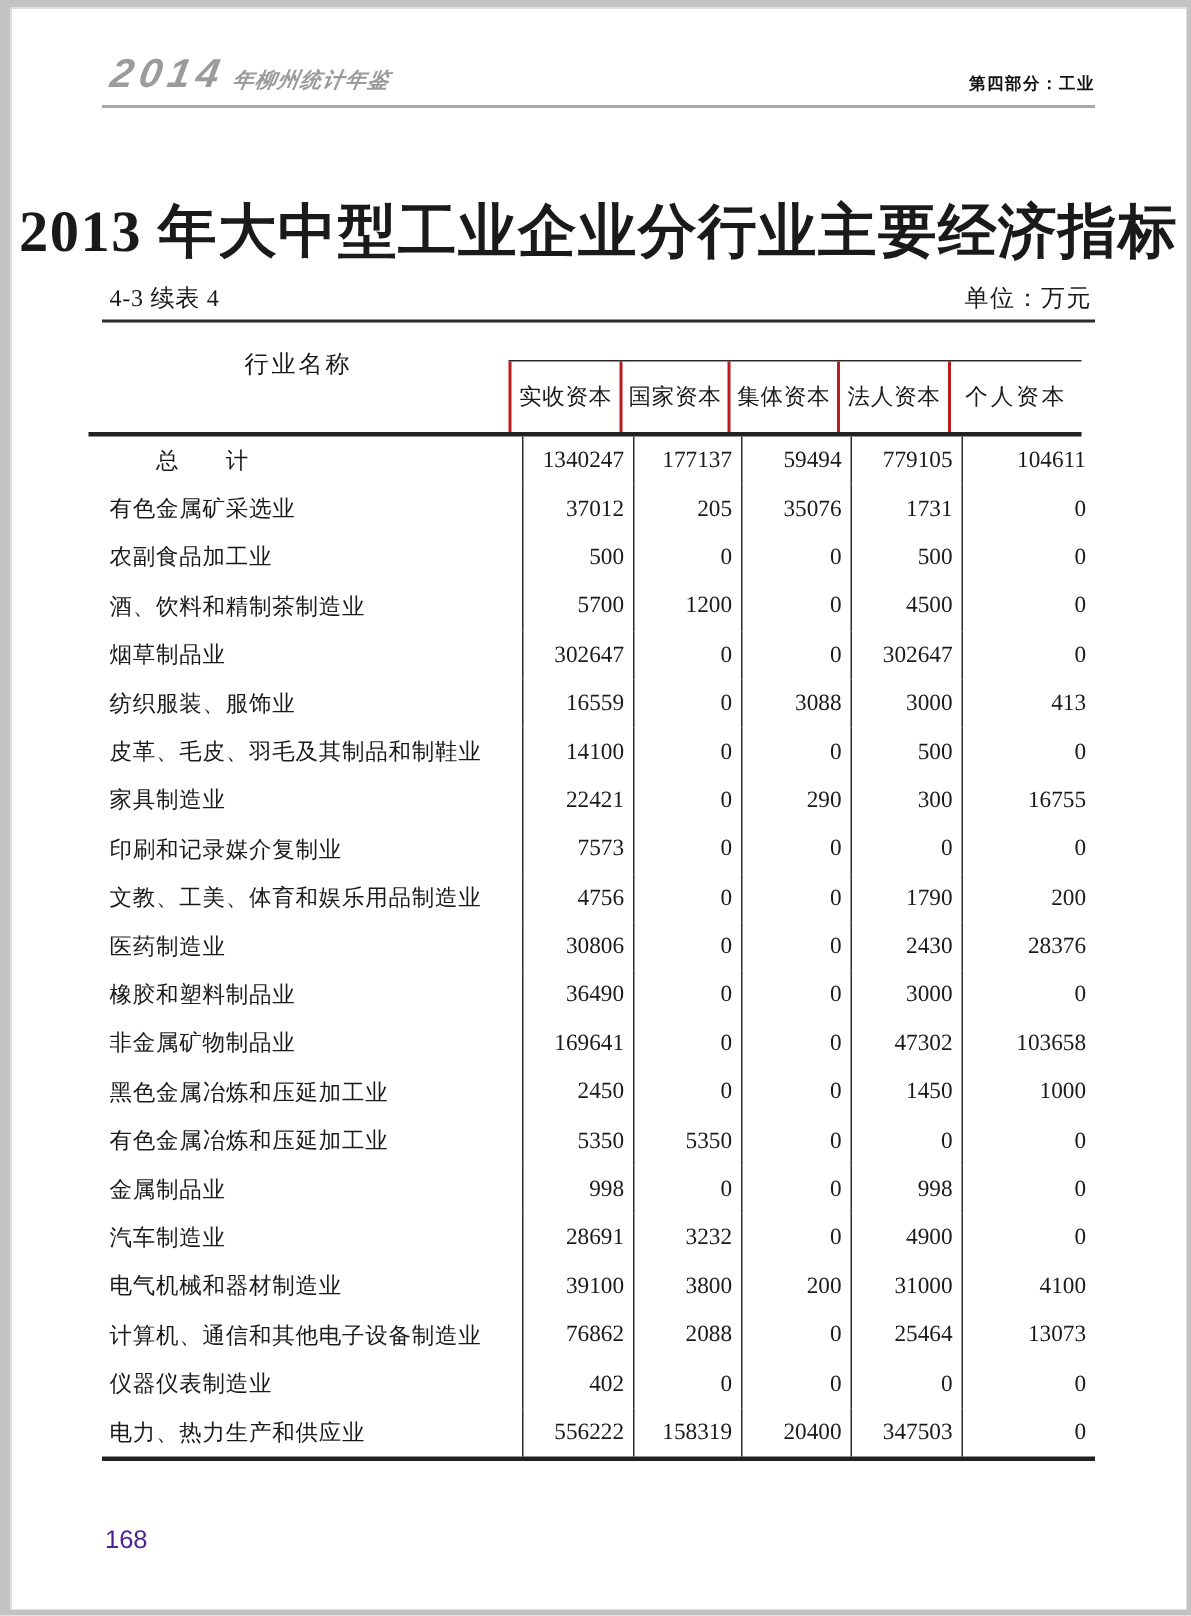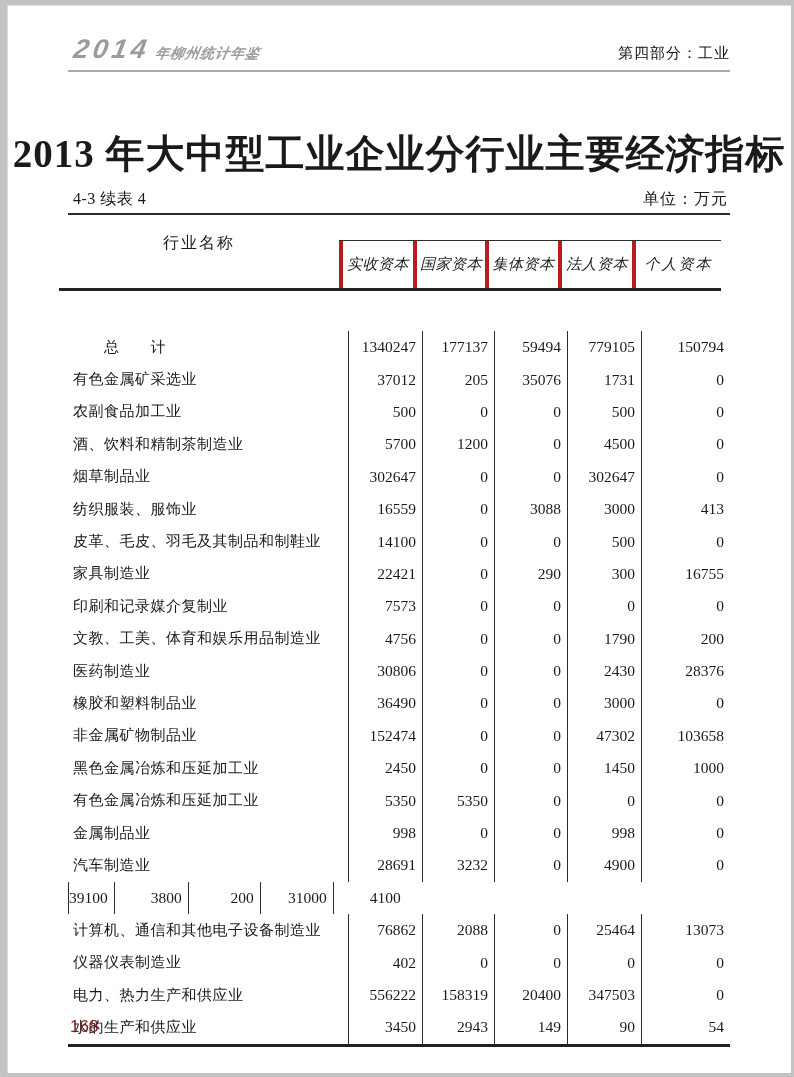--- a/index.html
+++ b/index.html
@@ -31,21 +31,21 @@
     font-family: "Liberation Sans", "DejaVu Sans", sans-serif;
     font-style: italic; font-weight: bold;
     color: #9b9b9b;
     transform: skewX(-10deg);
     white-space: nowrap;
     margin-left: 6px;
   }
   .logo .logo-year { font-size: 27px; letter-spacing: 4px; }
   .logo .logo-suffix { font-size: 14px; letter-spacing: 1px; margin-left: 6px; }
   .section-label {
-    font-size: 15px; font-weight: normal; color: #111;
+    font-size: 11px; font-weight: bold; color: #111;
     letter-spacing: 1px;
     padding-bottom: 2px;
   }
   
   .doc-title {
     position: absolute;
     left: 0; top: 122px; width: 100%;
     text-align: center;
     font-size: 39px; font-weight: bold;
     letter-spacing: 1px;
@@ -76,37 +76,35 @@
     padding-bottom: 16px; box-sizing: border-box;
     font-size: 16px; letter-spacing: 2px;
   }
   .num-heads {
     position: absolute; left: 280px; top: 25px; width: 382px; height: 48px;
     border-top: 1px solid #2b2b2b;
     display: flex;
     box-sizing: border-box;
   }
   .num-head {
-    border-left: 4px solid #b91c1c;
+    border-left: 2px solid #b91c1c;
     box-sizing: border-box;
     display: flex; align-items: center; justify-content: center;
     font-size: 15px;
     letter-spacing: 0.5px;
-    font-style: italic;
   }
   .num-head:nth-child(1) { width: 74px; }
   .num-head:nth-child(2) { width: 72px; }
   .num-head:nth-child(3) { width: 73px; }
   .num-head:nth-child(4) { width: 74px; }
   .num-head:nth-child(5) { width: 89px; letter-spacing: 2px; }
   .tbl-body {
     position: absolute;
     left: 61px; top: 286px; width: 662px;
     border-bottom: 3px solid #222;
-    margin-top: 40px;
   }
   .row { display: flex; height: 32.4px; align-items: center; }
   .cell-name {
     width: 280px; box-sizing: border-box;
     padding-left: 5px;
     font-size: 15px; letter-spacing: 0.5px;
     white-space: nowrap; overflow: hidden;
   }
   .cell-val {
     box-sizing: border-box;
@@ -119,21 +117,21 @@
   .cell-val:nth-child(2) { width: 74px; }
   .cell-val:nth-child(3) { width: 72px; }
   .cell-val:nth-child(4) { width: 73px; }
   .cell-val:nth-child(5) { width: 74px; }
   .cell-val:nth-child(6) { width: 89px; }
   
   .page-number {
     position: absolute;
     left: 63px; top: 1012px;
     font-family: "Liberation Sans", "DejaVu Sans", sans-serif;
-    font-size: 17px; color: #7f1d1d;
+    font-size: 17px; color: #4c1d95;
   }
 </style>
 </head>
 <body>
 
 <div class="page">
 
   <div class="running-head">
     <div class="logo">
       <span class="logo-year">2014</span><span class="logo-suffix">年柳州统计年鉴</span>
@@ -159,21 +157,21 @@
       </div>
   </div>
 
   <div class="tbl-body">
   <div class="row">
     <div class="cell-name">　　总　　计</div>
     <div class="cell-val">1340247</div>
     <div class="cell-val">177137</div>
     <div class="cell-val">59494</div>
     <div class="cell-val">779105</div>
-    <div class="cell-val">150794</div>
+    <div class="cell-val">104611</div>
   </div>
 
   <div class="row">
     <div class="cell-name">有色金属矿采选业</div>
     <div class="cell-val">37012</div>
     <div class="cell-val">205</div>
     <div class="cell-val">35076</div>
     <div class="cell-val">1731</div>
     <div class="cell-val">0</div>
   </div>
@@ -263,21 +261,21 @@
     <div class="cell-name">橡胶和塑料制品业</div>
     <div class="cell-val">36490</div>
     <div class="cell-val">0</div>
     <div class="cell-val">0</div>
     <div class="cell-val">3000</div>
     <div class="cell-val">0</div>
   </div>
 
   <div class="row">
     <div class="cell-name">非金属矿物制品业</div>
-    <div class="cell-val">152474</div>
+    <div class="cell-val">169641</div>
     <div class="cell-val">0</div>
     <div class="cell-val">0</div>
     <div class="cell-val">47302</div>
     <div class="cell-val">103658</div>
   </div>
 
   <div class="row">
     <div class="cell-name">黑色金属冶炼和压延加工业</div>
     <div class="cell-val">2450</div>
     <div class="cell-val">0</div>
@@ -307,20 +305,21 @@
   <div class="row">
     <div class="cell-name">汽车制造业</div>
     <div class="cell-val">28691</div>
     <div class="cell-val">3232</div>
     <div class="cell-val">0</div>
     <div class="cell-val">4900</div>
     <div class="cell-val">0</div>
   </div>
 
   <div class="row">
+    <div class="cell-name">电气机械和器材制造业</div>
     <div class="cell-val">39100</div>
     <div class="cell-val">3800</div>
     <div class="cell-val">200</div>
     <div class="cell-val">31000</div>
     <div class="cell-val">4100</div>
   </div>
 
   <div class="row">
     <div class="cell-name">计算机、通信和其他电子设备制造业</div>
     <div class="cell-val">76862</div>
@@ -341,25 +340,17 @@
 
   <div class="row">
     <div class="cell-name">电力、热力生产和供应业</div>
     <div class="cell-val">556222</div>
     <div class="cell-val">158319</div>
     <div class="cell-val">20400</div>
     <div class="cell-val">347503</div>
     <div class="cell-val">0</div>
   </div>
 
-  <div class="row">
-    <div class="cell-name">水的生产和供应业</div>
-    <div class="cell-val">3450</div>
-    <div class="cell-val">2943</div>
-    <div class="cell-val">149</div>
-    <div class="cell-val">90</div>
-    <div class="cell-val">54</div>
-  </div>
 </div>
 
   <div class="page-number">168</div>
 
 </div>
 
 </body></html>

